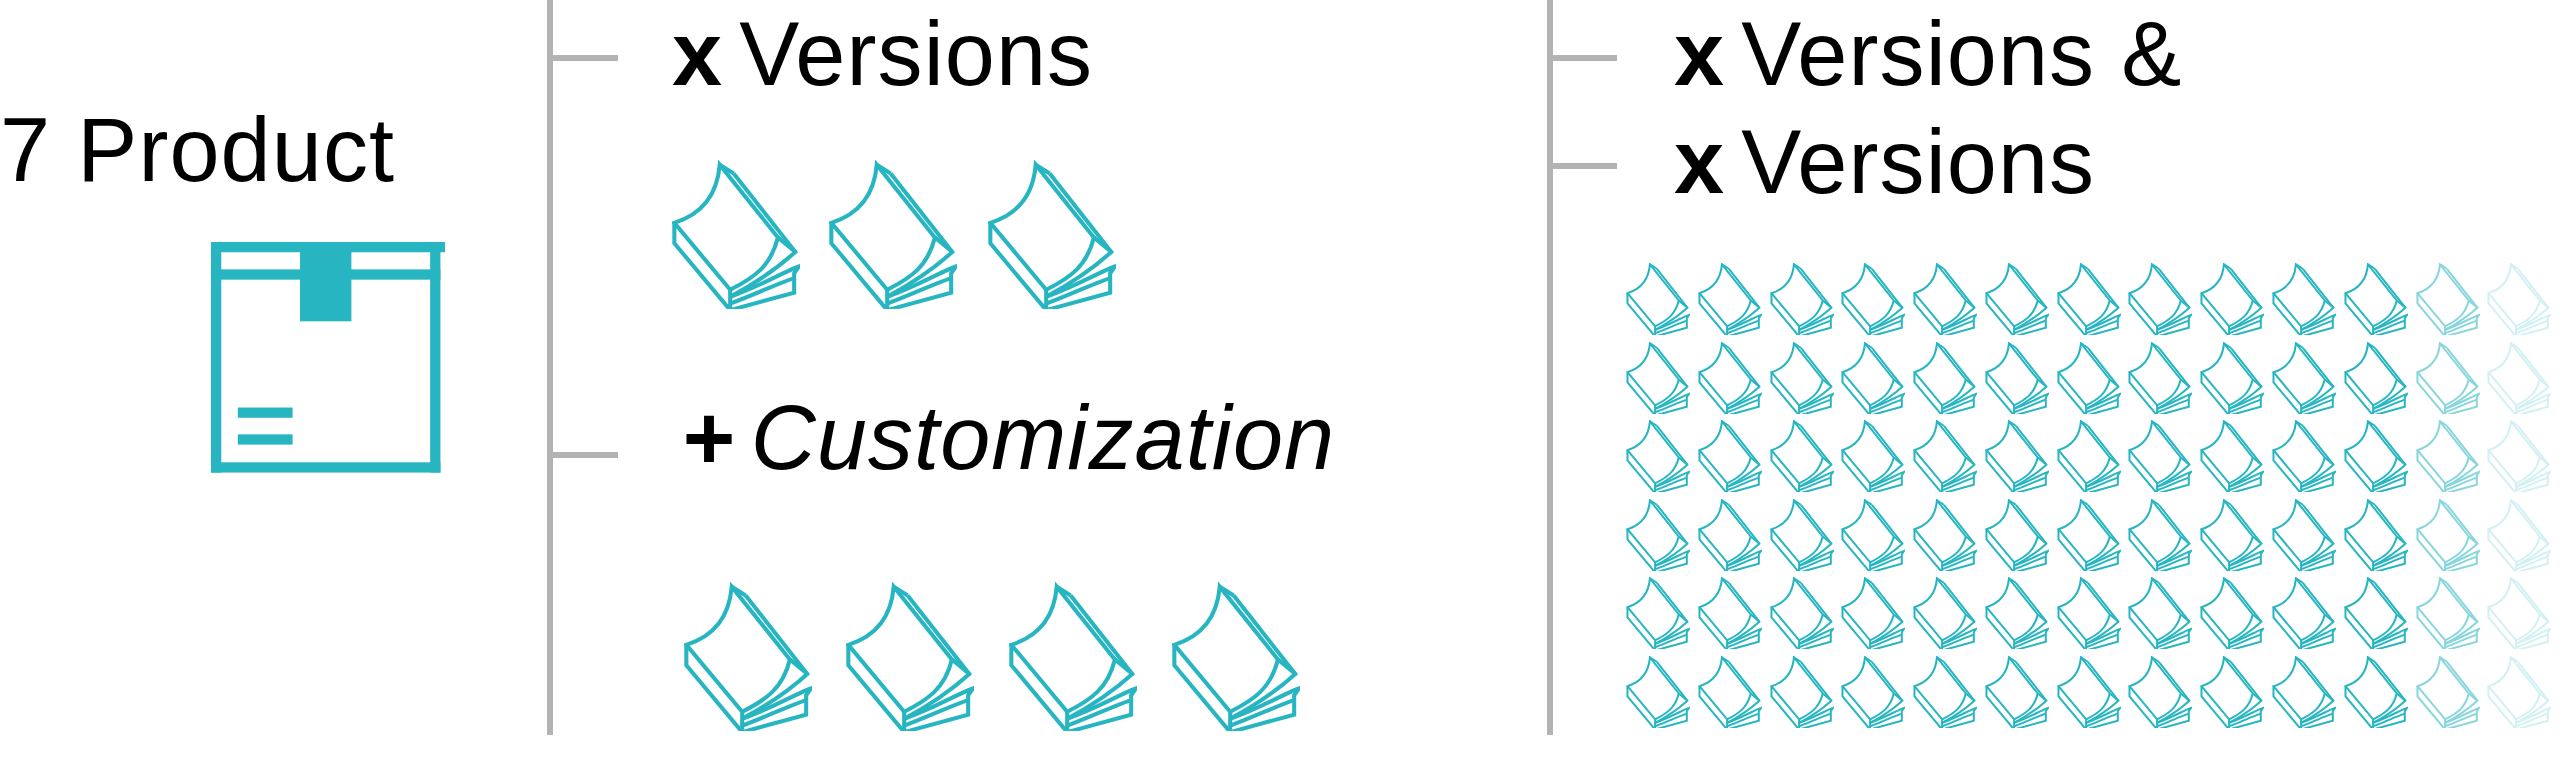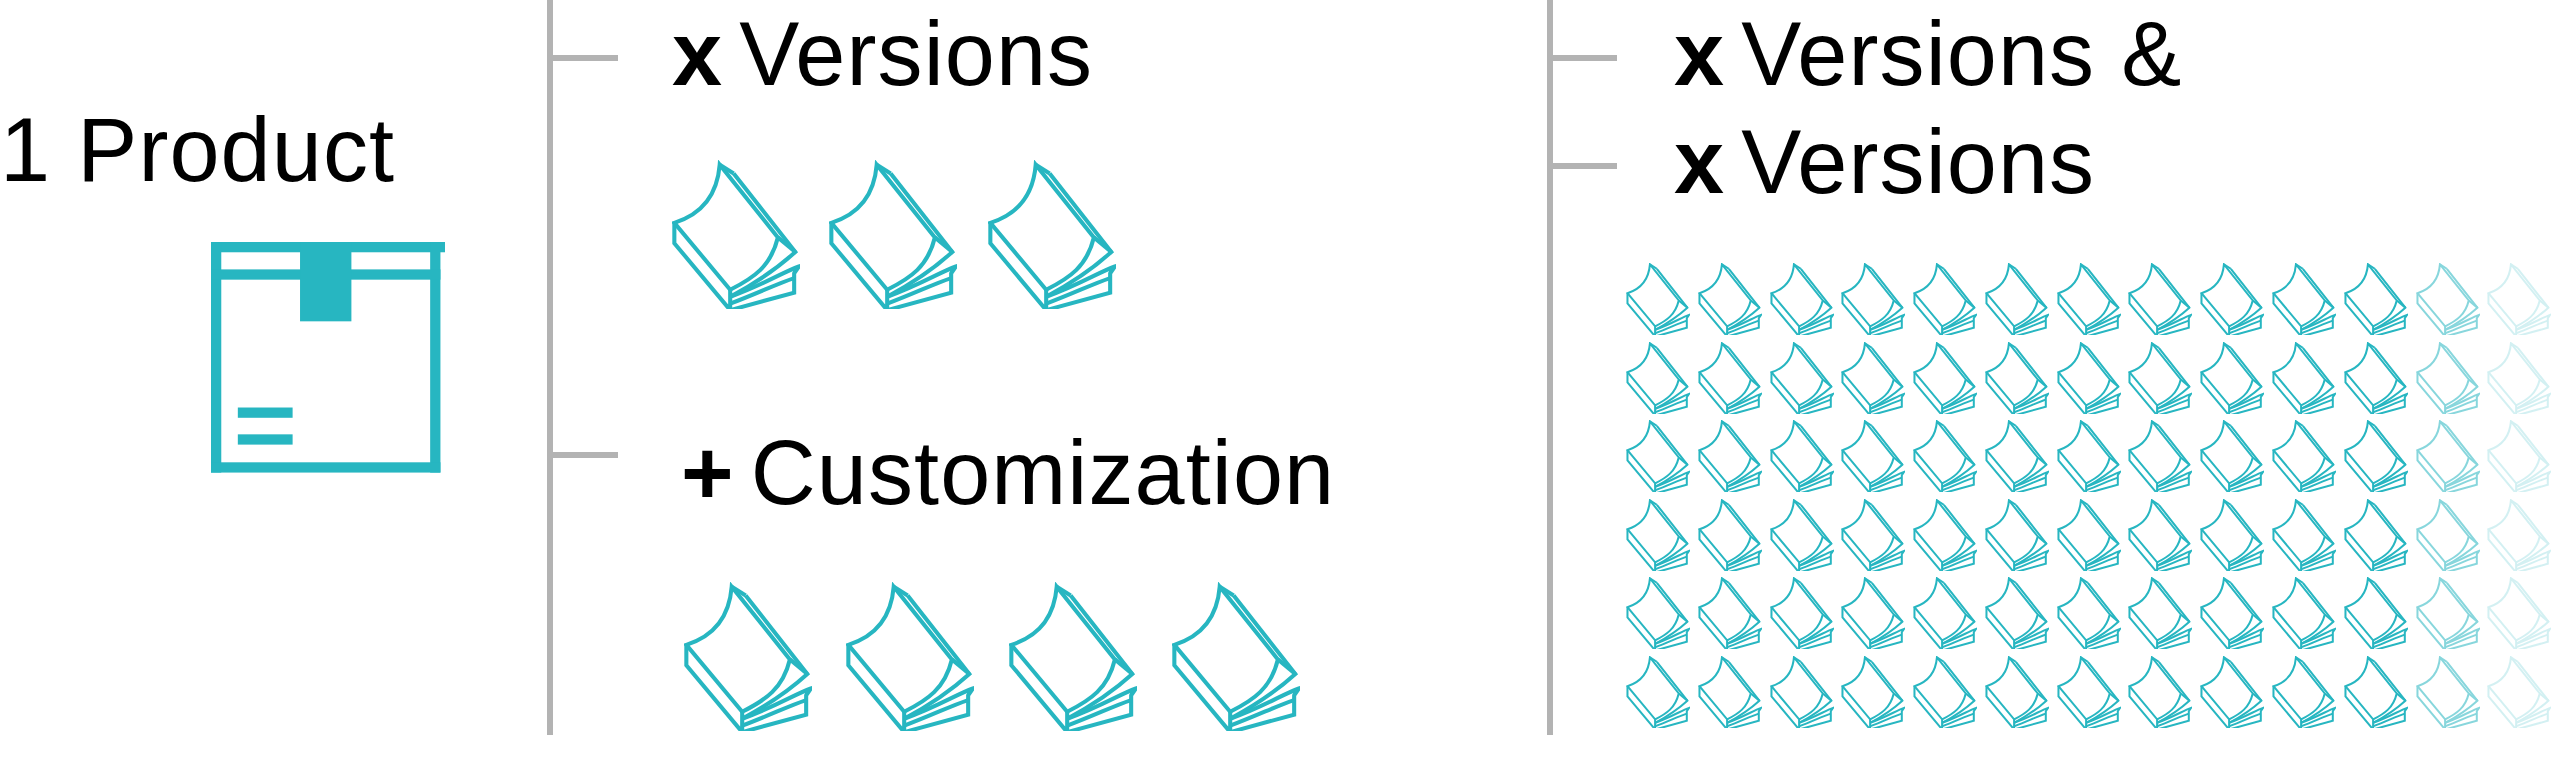--- a/index.html
+++ b/index.html
@@ -10,21 +10,21 @@
   .op { font-weight:bold; margin-right:16px; }
   .vline { position:absolute; width:5.7px; background:#b3b3b3; }
   .hline { position:absolute; height:5.7px; background:#b3b3b3; }
   .book { position:absolute; }
   .grid { position:absolute; left:1626px; top:263px; width:950px; height:479px; }
   .grid .gbook { position:absolute; width:64px; height:72px; }
 </style>
 </head>
 <body>
 
-<div class="abs heading" style="left:0; top:105px;">1 Product</div>
+<div class="abs heading" style="left:0; top:105px;">7 Product</div>
 
 <svg class="abs" style="left:211px; top:242px;" width="234" height="234" viewBox="0 0 410 410">
   <g fill="#27b6c1">
 
     <rect x="0" y="0" width="410" height="18"></rect>
     <rect x="0" y="0" width="18" height="404"></rect>
     <rect x="384" y="0" width="18" height="404"></rect>
     <rect x="0" y="386" width="402" height="18"></rect>
 
     <rect x="0" y="48" width="402" height="18"></rect>
@@ -37,21 +37,21 @@
 </svg>
 
 <div class="vline" style="left:547px; top:0; height:735px;"></div>
 <div class="hline" style="left:550px; top:55px; width:68px;"></div>
 <div class="hline" style="left:550px; top:452px; width:68px;"></div>
 
 <div class="abs heading" style="left:672px; top:8.5px;">
   <span class="op">x</span><span>Versions</span>
 </div>
 
-<div class="abs heading" style="left:681px; top:428px;">
+<div class="abs heading" style="left:681px; top:393px;font-style:italic;">
   <span class="op">+</span><span>Customization</span>
 </div>
 
 <div class="vline" style="left:1547px; top:0; height:735px;"></div>
 <div class="hline" style="left:1549px; top:55px; width:68px;"></div>
 <div class="hline" style="left:1549px; top:163px; width:68px;"></div>
 
 <div class="abs heading" style="left:1674px; top:8.5px;">
   <span class="op">x</span><span>Versions &amp;</span>
 </div>

